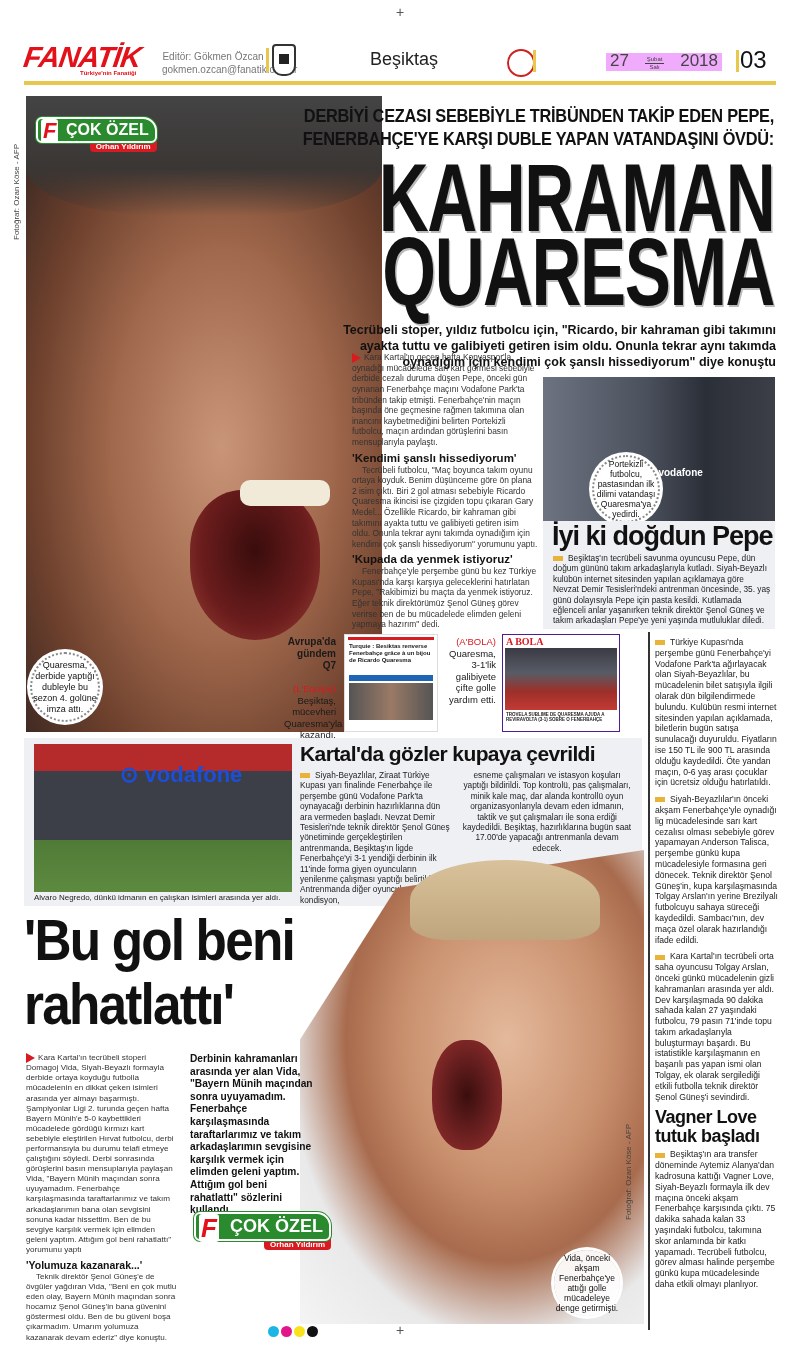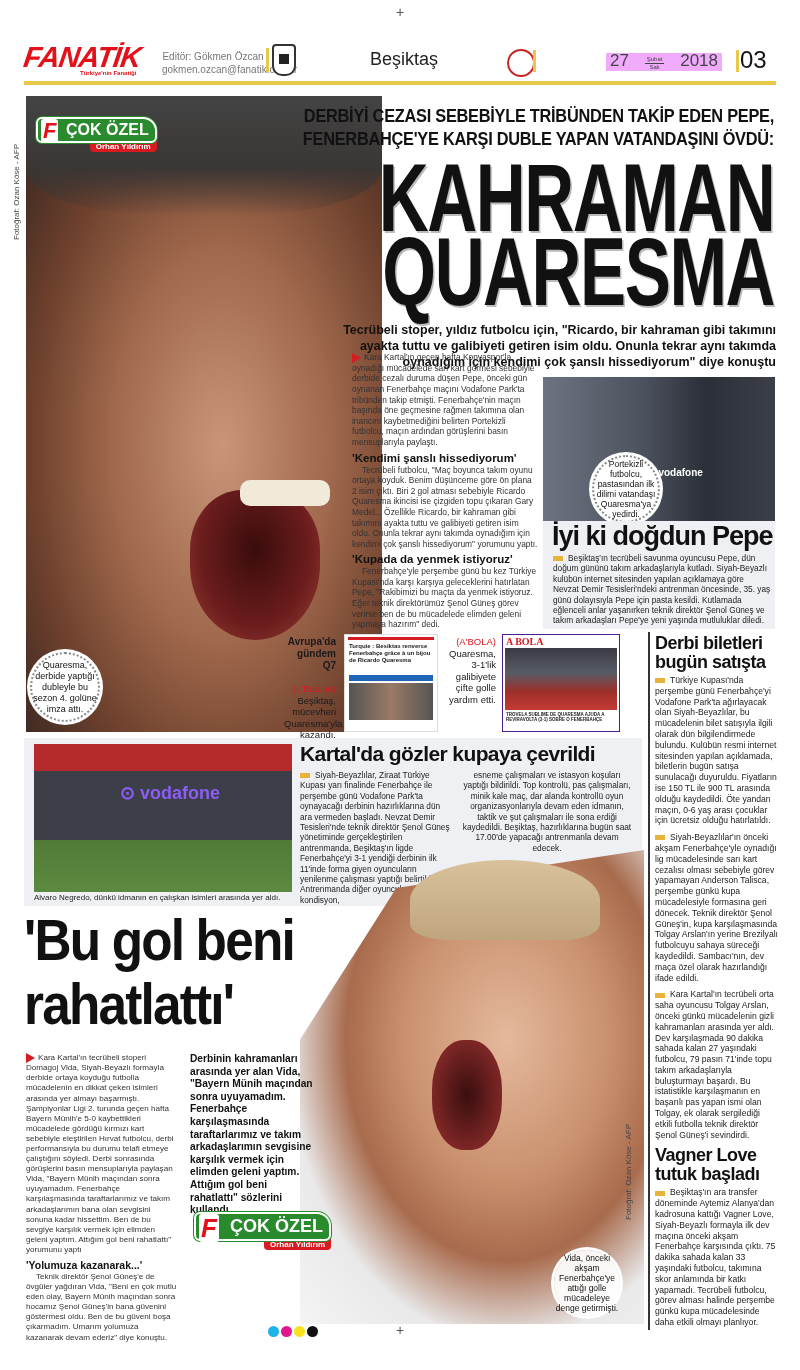--- a/index.html
+++ b/index.html
@@ -138,38 +138,37 @@
 </div>
 <div class="abs" style="left:502px;top:634px;width:116px;height:96px;background:#fff;border:1px solid #4c1d95;">
   <div style="font-family:'Liberation Serif',serif;font-weight:bold;color:#d81a21;font-size:10px;padding:1px 3px;">A BOLA</div>
   <div style="height:62px;background:linear-gradient(#3a3a44 0%,#585c66 40%,#9d2f2a 70%,#c23a33 100%);margin:0 2px;"></div>
   <div style="font-size:4.5px;font-weight:bold;padding:2px 3px;line-height:5px;">TROVELA SUBLIME DE QUARESMA AJUDA A REVIRAVOLTA (3-1) SOBRE O FENERBAHÇE</div>
 </div>
 
 <div class="abs sidebar-line"></div>
 <div class="abs" style="left:655px;top:634px;width:124px;">
   <div>
-    <div class="side-head">Derbi biletleri bugün satışta</div>
     <div class="side-body" style="margin-top:3px;"><span class="bullet"></span><span>Türkiye Kupası'nda perşembe günü Fenerbahçe'yi Vodafone Park'ta ağırlayacak olan Siyah-Beyazlılar, bu mücadelenin bilet satışıyla ilgili olarak dün bilgilendirmede bulundu. Kulübün resmi internet sitesinden yapılan açıklamada, biletlerin bugün satışa sunulacağı duyuruldu. Fiyatların ise 150 TL ile 900 TL arasında olduğu kaydedildi. Öte yandan maçın, 0-6 yaş arası çocuklar için ücretsiz olduğu hatırlatıldı.</span></div>
   </div>
   <div style="margin-top:6px;">
     <div class="side-body" style="margin-top:3px;"><span class="bullet"></span><span>Siyah-Beyazlılar'ın önceki akşam Fenerbahçe'yle oynadığı lig mücadelesinde sarı kart cezalısı olması sebebiyle görev yapamayan Anderson Talisca, perşembe günkü kupa mücadelesiyle formasına geri dönecek. Teknik direktör Şenol Güneş'in, kupa karşılaşmasında Tolgay Arslan'ın yerine Brezilyalı futbolcuyu sahaya süreceği kaydedildi. Sambacı'nın, dev maça özel olarak hazırlandığı ifade edildi.</span></div>
   </div>
   <div style="margin-top:6px;">
     <div class="side-body" style="margin-top:3px;"><span class="bullet"></span><span>Kara Kartal'ın tecrübeli orta saha oyuncusu Tolgay Arslan, önceki günkü mücadelenin gizli kahramanları arasında yer aldı. Dev karşılaşmada 90 dakika sahada kalan 27 yaşındaki futbolcu, 79 pasın 71'inde topu takım arkadaşlarıyla buluşturmayı başardı. Bu istatistikle karşılaşmanın en başarılı pas yapan ismi olan Tolgay, ek olarak sergilediği etkili futbolla teknik direktör Şenol Güneş'i sevindirdi.</span></div>
   </div>
   <div style="margin-top:6px;">
     <div class="side-head">Vagner Love tutuk başladı</div>
     <div class="side-body" style="margin-top:3px;"><span class="bullet"></span><span>Beşiktaş'ın ara transfer döneminde Aytemiz Alanya'dan kadrosuna kattığı Vagner Love, Siyah-Beyazlı formayla ilk dev maçına önceki akşam Fenerbahçe karşısında çıktı. 75 dakika sahada kalan 33 yaşındaki futbolcu, takımına skor anlamında bir katkı yapamadı. Tecrübeli futbolcu, görev alması halinde perşembe günkü kupa mücadelesinde daha etkili olmayı planlıyor.</span></div>
   </div>
 </div>
 
 <div class="abs gray-panel" style="left:24px;top:738px;width:618px;height:168px;"></div>
 <div class="abs photo" style="left:34px;top:744px;width:258px;height:148px;background:linear-gradient(#b52a2a 0%,#b52a2a 18%,#3c3f48 18%,#3c3f48 65%,#4f7b37 65%,#5d8a40 100%);"></div>
-<div class="abs" style="left:120px;top:782px;font-weight:bold;font-size:18px;color:#8b5cf6;">⊙ vodafone</div>
+<div class="abs" style="left:120px;top:762px;font-weight:bold;font-size:22px;color:#1d4ed8;">⊙ vodafone</div>
 <div class="abs" style="left:34px;top:893px;font-size:8px;color:#222;">Alvaro Negredo, dünkü idmanın en çalışkan isimleri arasında yer aldı.</div>
 <div class="abs" style="left:300px;top:742px;font-size:21px;font-weight:bold;color:#111;letter-spacing:-0.6px;">Kartal'da gözler kupaya çevrildi</div>
 <div class="abs body" style="left:300px;top:770px;width:150px;color:#222;font-size:8.3px;line-height:10.4px;"><span class="bullet"></span><span>Siyah-Beyazlılar, Ziraat Türkiye Kupası yarı finalinde Fenerbahçe ile perşembe günü Vodafone Park'ta oynayacağı derbinin hazırlıklarına dün ara vermeden başladı. Nevzat Demir Tesisleri'nde teknik direktör Şenol Güneş yönetiminde gerçekleştirilen antrenmanda, Beşiktaş'ın ligde Fenerbahçe'yi 3-1 yendiği derbinin ilk 11'inde forma giyen oyuncuların yenilenme çalışması yaptığı belirtildi. Antrenmanda diğer oyuncuların ise kondisyon,</span></div>
 <div class="abs body" style="left:462px;top:770px;width:170px;color:#222;font-size:8.3px;line-height:10.4px;text-align:center;">esneme çalışmaları ve istasyon koşuları yaptığı bildirildi. Top kontrolü, pas çalışmaları, minik kale maç, dar alanda kontrollü oyun organizasyonlarıyla devam eden idmanın, taktik ve şut çalışmaları ile sona erdiği kaydedildi. Beşiktaş, hazırlıklarına bugün saat 17.00'de yapacağı antrenmanla devam edecek.</div>
 
 <div class="abs photo" style="left:300px;top:850px;width:344px;height:474px;background:radial-gradient(ellipse at 60% 40%,#e4b99c 0%,#c9906e 35%,#a86b4d 55%,#e9e9ea 75%,#f4f4f4 100%);clip-path:polygon(28% 8%,100% 0%,100% 100%,0% 100%,0% 40%);"></div>
 <div class="abs" style="left:410px;top:860px;width:190px;height:80px;background:linear-gradient(#d9c29b,#bfa57e);border-radius:50% 50% 20% 20%;"></div>
 <div class="abs" style="left:432px;top:1040px;width:70px;height:110px;background:radial-gradient(ellipse,#3a0e0e 0%,#7d2626 70%);border-radius:45%;"></div>
 <div class="abs credit-v" style="left:624px;top:1220px;">Fotoğraf: Ozan Köse - AFP</div>
 <div class="abs circle-cap" style="left:554px;top:1250px;width:66px;height:66px;border:none;background:rgba(255,255,255,0.92);font-size:8.5px;line-height:10px;">Vida, önceki akşam Fenerbahçe'ye attığı golle mücadeleye denge getirmişti.</div>

